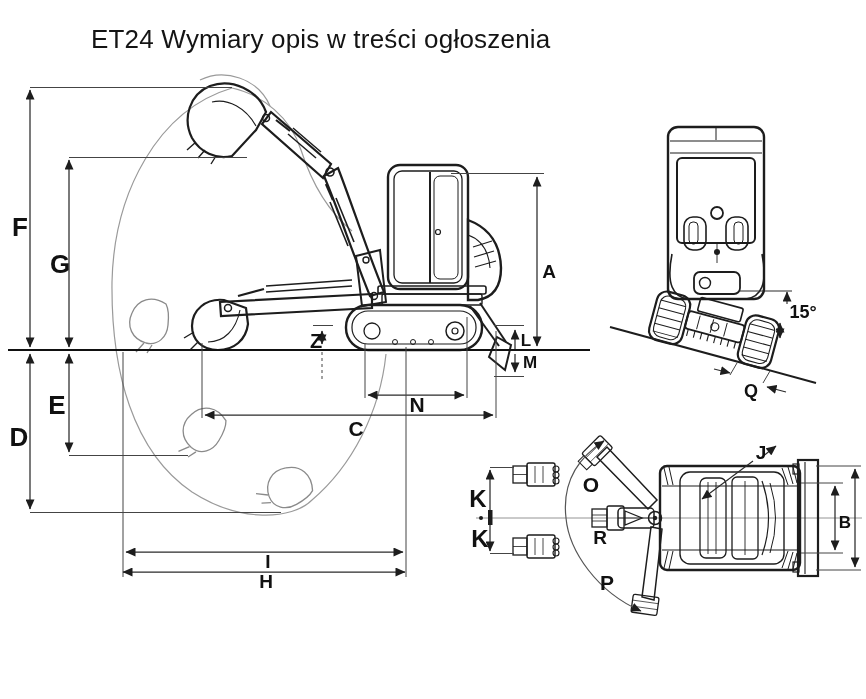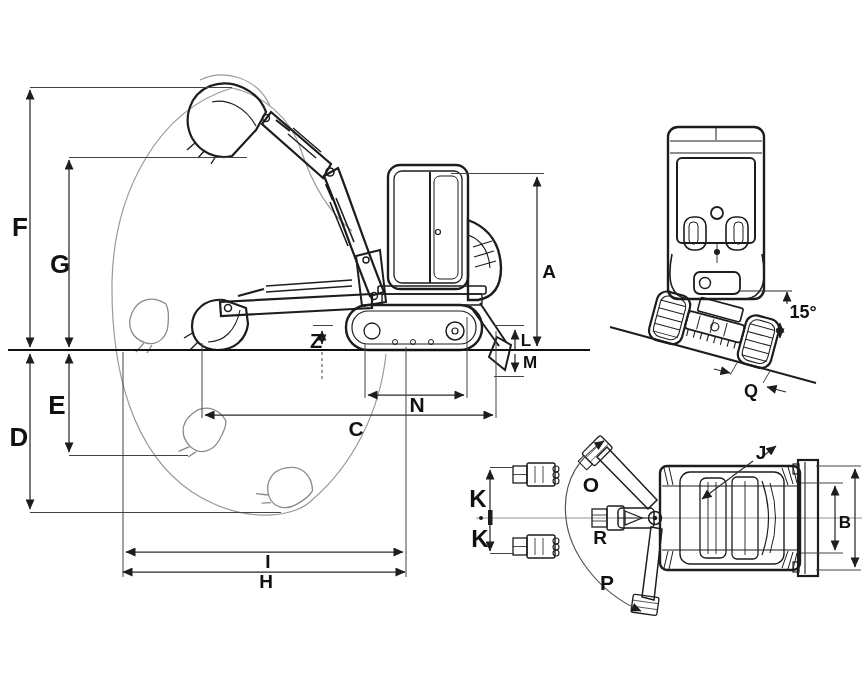--- a/index.html
+++ b/index.html
@@ -12,20 +12,21 @@
   .machine{stroke:#1d1d1d;fill:none;}
   .dim{stroke:#2a2a2a;stroke-width:1.25;fill:none;}
   .ext{stroke:#444;stroke-width:1;fill:none;}
   .ghost{stroke:#8a8a8a;stroke-width:1.3;fill:none;}
   .env{stroke:#9a9a9a;stroke-width:1.2;fill:none;}
 </style>
 </head>
 <body>
 
 <div class="canvas">
+  <div class="title">ET24 Wymiary opis w treści ogłoszenia</div>
 
   <svg width="866" height="699" viewBox="0 0 866 699">
     <defs>
       <marker id="ar" viewBox="0 0 10 9" refX="9.5" refY="4.5" markerWidth="10.5" markerHeight="9" markerUnits="userSpaceOnUse" orient="auto-start-reverse">
         <path d="M0,0 L10,4.5 L0,9 Z" fill="#1d1d1d"></path>
       </marker>
     </defs>
 
     <g>
 

